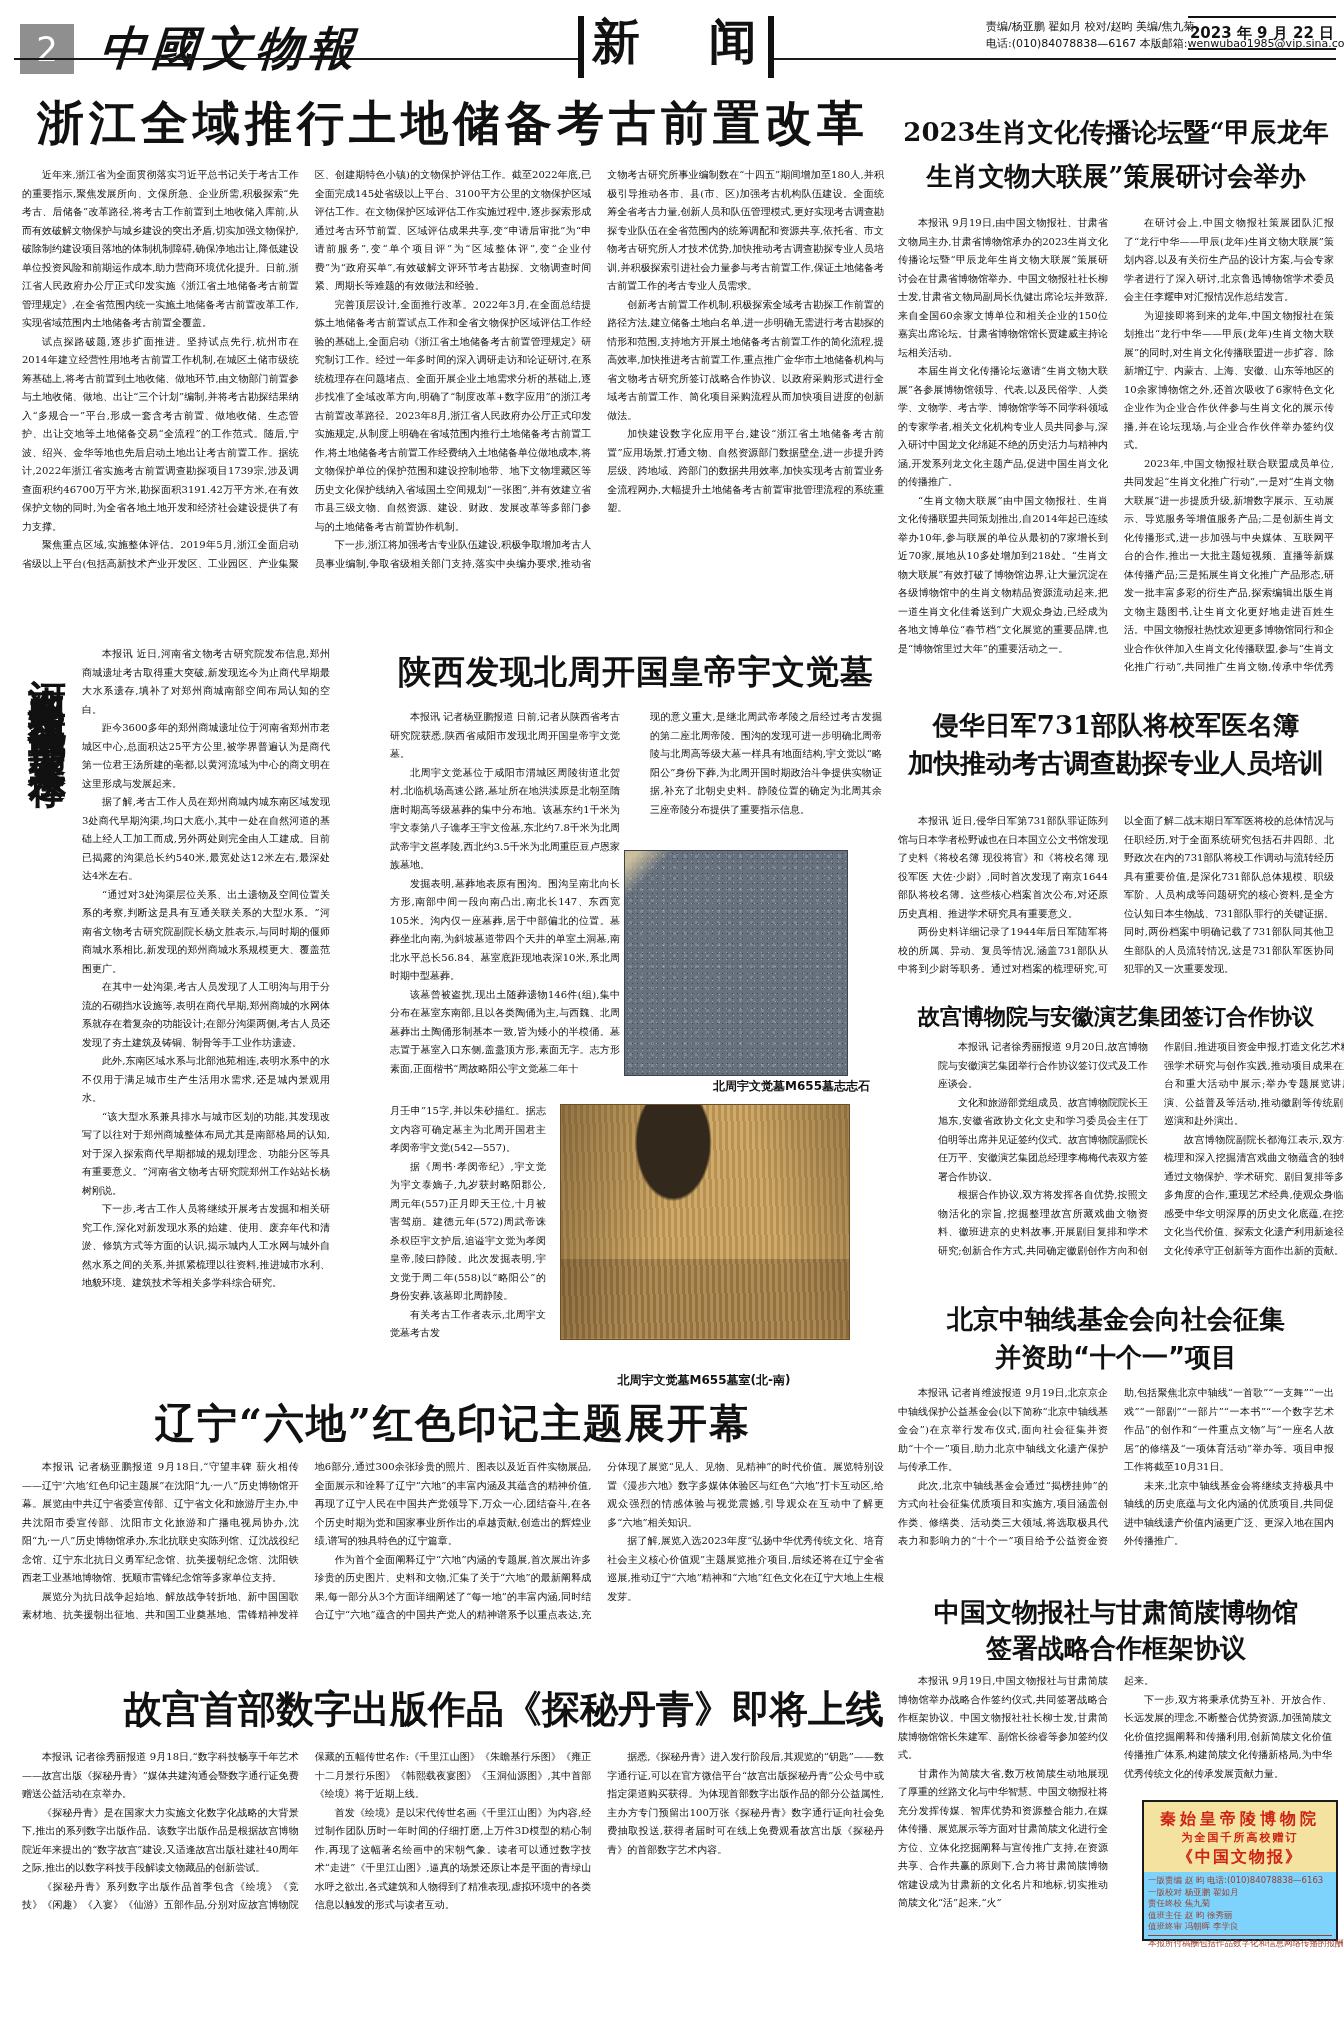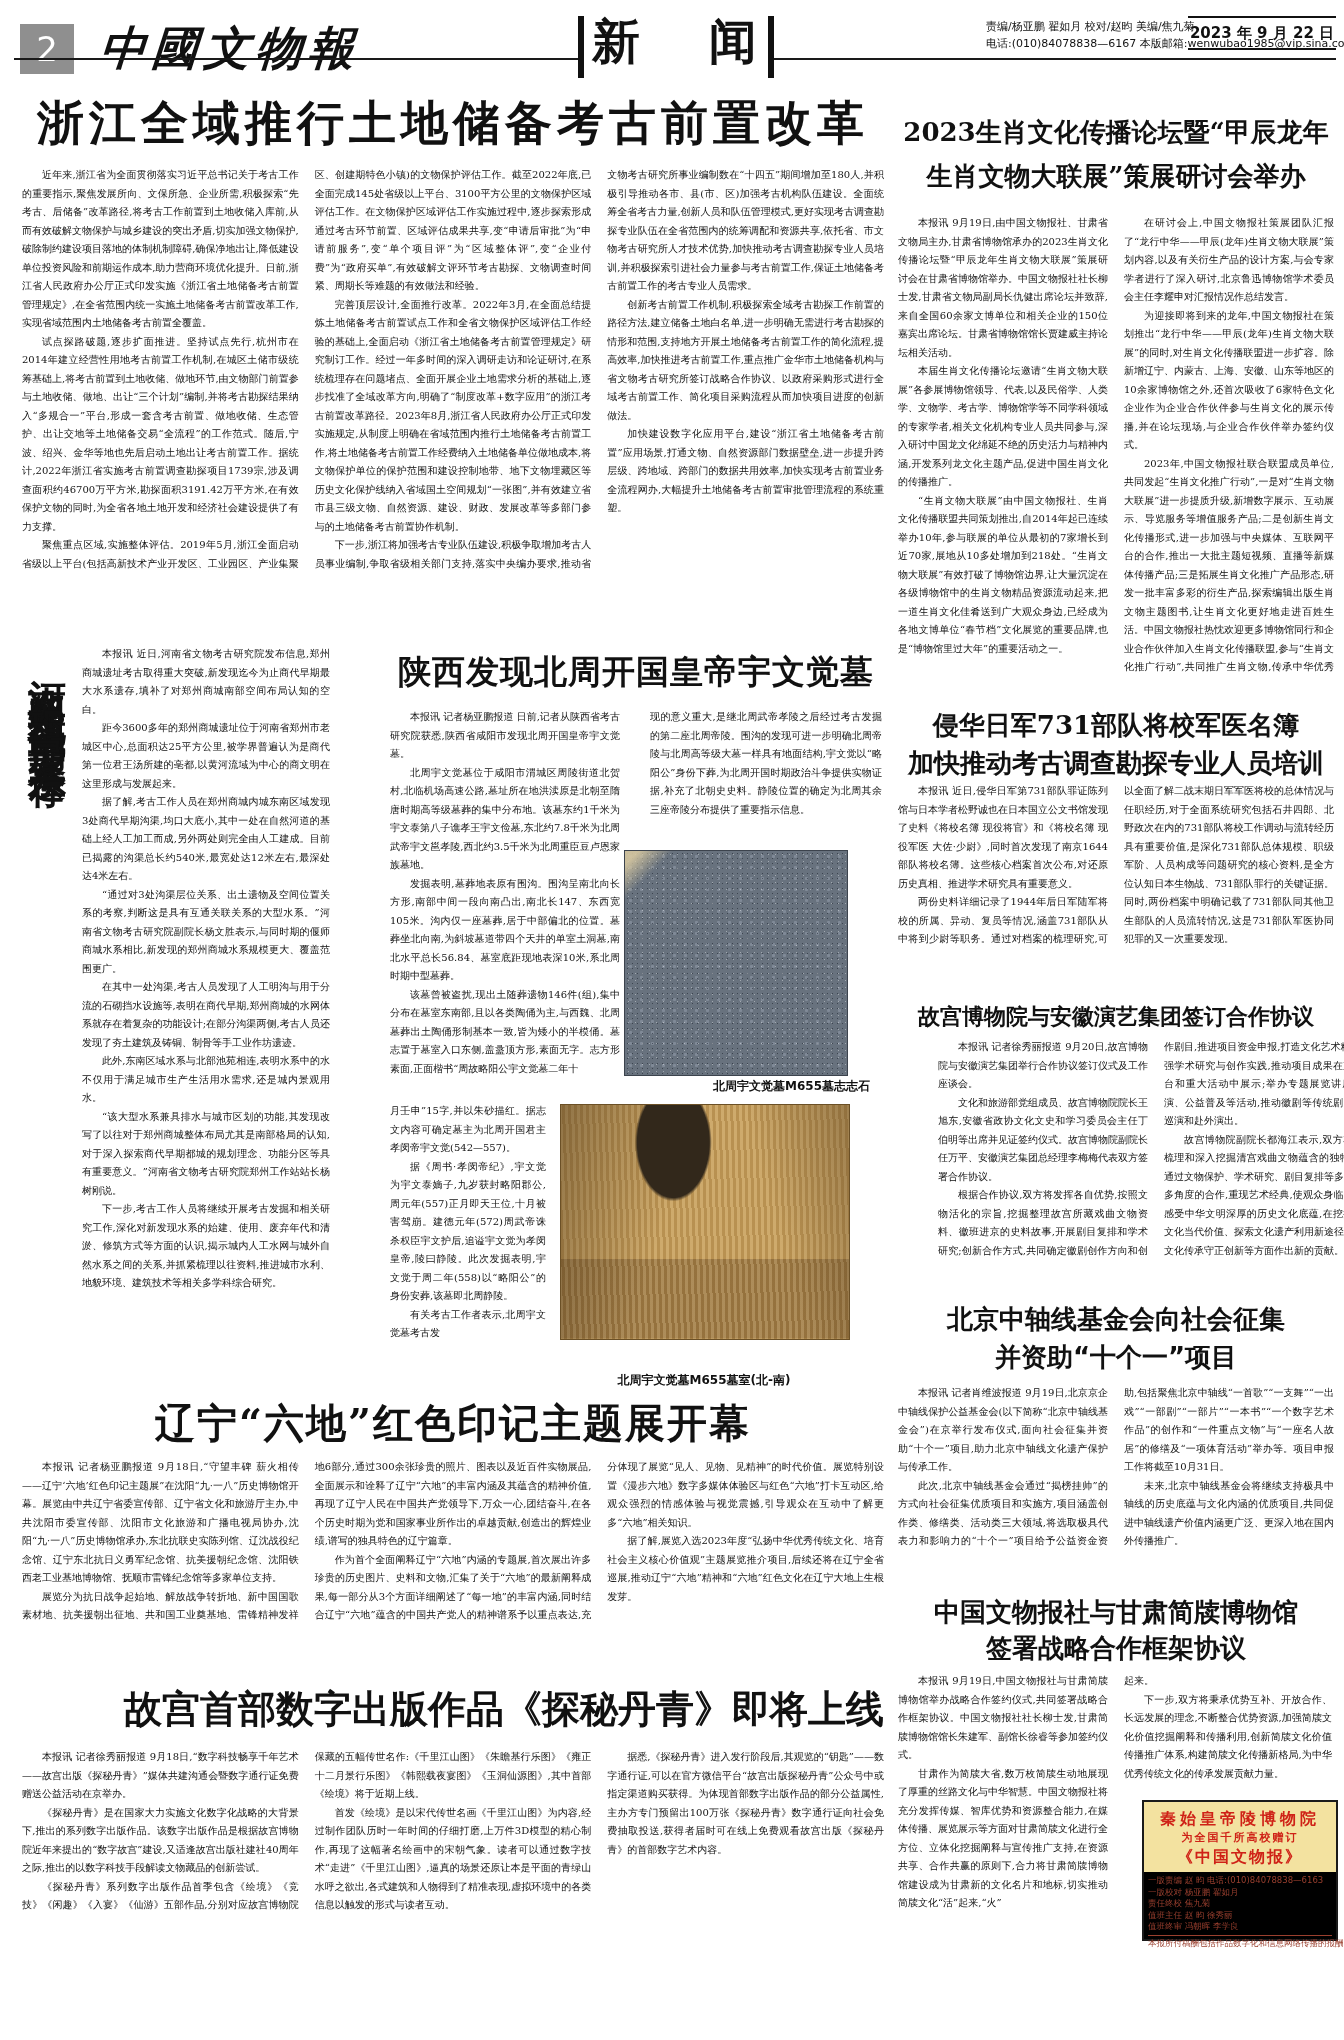--- a/index.html
+++ b/index.html
@@ -51,21 +51,21 @@
       radial-gradient(ellipse 62px 95px at 39% 16%,#32281b 0 58%,rgba(50,40,27,0) 62%),
       linear-gradient(105deg,rgba(70,50,25,.45),rgba(0,0,0,0) 38%),
       linear-gradient(255deg,rgba(80,58,30,.38),rgba(0,0,0,0) 30%),
       repeating-linear-gradient(88deg,rgba(255,244,214,.16) 0 3px,rgba(90,64,30,.12) 3px 6px),
       linear-gradient(rgba(125,92,48,.55),rgba(125,92,48,.55));
     background-size:100% 100%,100% 100%,100% 100%,100% 100%,100% 34%;
     background-position:0 0,0 0,0 0,0 0,0 100%;
     background-repeat:no-repeat,no-repeat,no-repeat,no-repeat,no-repeat;
     border:1px solid #6b5026;}
   
-  .adbox{border:2px solid #1a1a1a;background:#000000;}
+  .adbox{border:2px solid #1a1a1a;background:#7dd3fc;}
   .ad-yellow{background:#f3e2a0;text-align:center;padding:6px 2px 5px 2px;}
   .ad-t1{color:#cf2217;font-weight:900;font-size:16px;letter-spacing:4px;line-height:21px;}
   .ad-t2{color:#cf2217;font-weight:bold;font-size:11px;letter-spacing:2px;line-height:17px;}
   .ad-t3{color:#cf2217;font-weight:900;font-size:16px;letter-spacing:2px;line-height:21px;}
   .ad-lines{padding:3px 4px 2px 4px;}
   .ad-line{color:#9a3f2e;font-size:8.5px;line-height:11.5px;white-space:nowrap;font-family:"DejaVu Sans",sans-serif;}
   .ad-foot{border-top:1px solid #9a3f2e;margin-top:2px;padding-top:2px;}
 </style>
 </head>
 <body>
@@ -157,21 +157,21 @@
   </div>
   <div class="abs photo-stone" style="left:624px;top:850px;width:222px;height:224px;"></div>
   <div class="abs caption" style="left:600px;top:1078px;width:270px;text-align:right;">北周宇文觉墓M655墓志志石</div>
   <div class="abs photo-tomb" style="left:560px;top:1104px;width:288px;height:234px;"></div>
   <div class="abs caption" style="left:560px;top:1372px;width:288px;">北周宇文觉墓M655墓室(北-南)</div>
 
   <div class="abs hl hl-side" style="left:898px;top:706px;width:436px;line-height:38px;">
     <div>侵华日军731部队将校军医名簿</div>
     <div>加快推动考古调查勘探专业人员培训</div>
   </div>
-  <div class="abs body cols2" style="left:898px;top:782px;width:436px;height:212px;">
+  <div class="abs body cols2" style="left:898px;top:812px;width:436px;height:212px;">
     <div>
         <p class="para">本报讯  近日,侵华日军第731部队罪证陈列馆与日本学者松野诚也在日本国立公文书馆发现了史料《将校名簿 现役将官》和《将校名簿 现役军医 大佐·少尉》,同时首次发现了南京1644部队将校名簿。这些核心档案首次公布,对还原历史真相、推进学术研究具有重要意义。</p>
         <p class="para">两份史料详细记录了1944年后日军陆军将校的所属、异动、复员等情况,涵盖731部队从中将到少尉等职务。通过对档案的梳理研究,可以全面了解二战末期日军军医将校的总体情况与任职经历,对于全面系统研究包括石井四郎、北野政次在内的731部队将校工作调动与流转经历具有重要价值,是深化731部队总体规模、职级军阶、人员构成等问题研究的核心资料,是全方位认知日本生物战、731部队罪行的关键证据。同时,两份档案中明确记载了731部队同其他卫生部队的人员流转情况,这是731部队军医协同犯罪的又一次重要发现。</p>
       </div>
 
   </div>
 
   <div class="abs hl hl-f hl-sans" style="left:898px;top:1002px;width:436px;">故宫博物院与安徽演艺集团签订合作协议</div>
   <div class="abs body cols2" style="left:898px;top:1038px;width:436px;height:252px;margin-left:40px;">
     <div>

